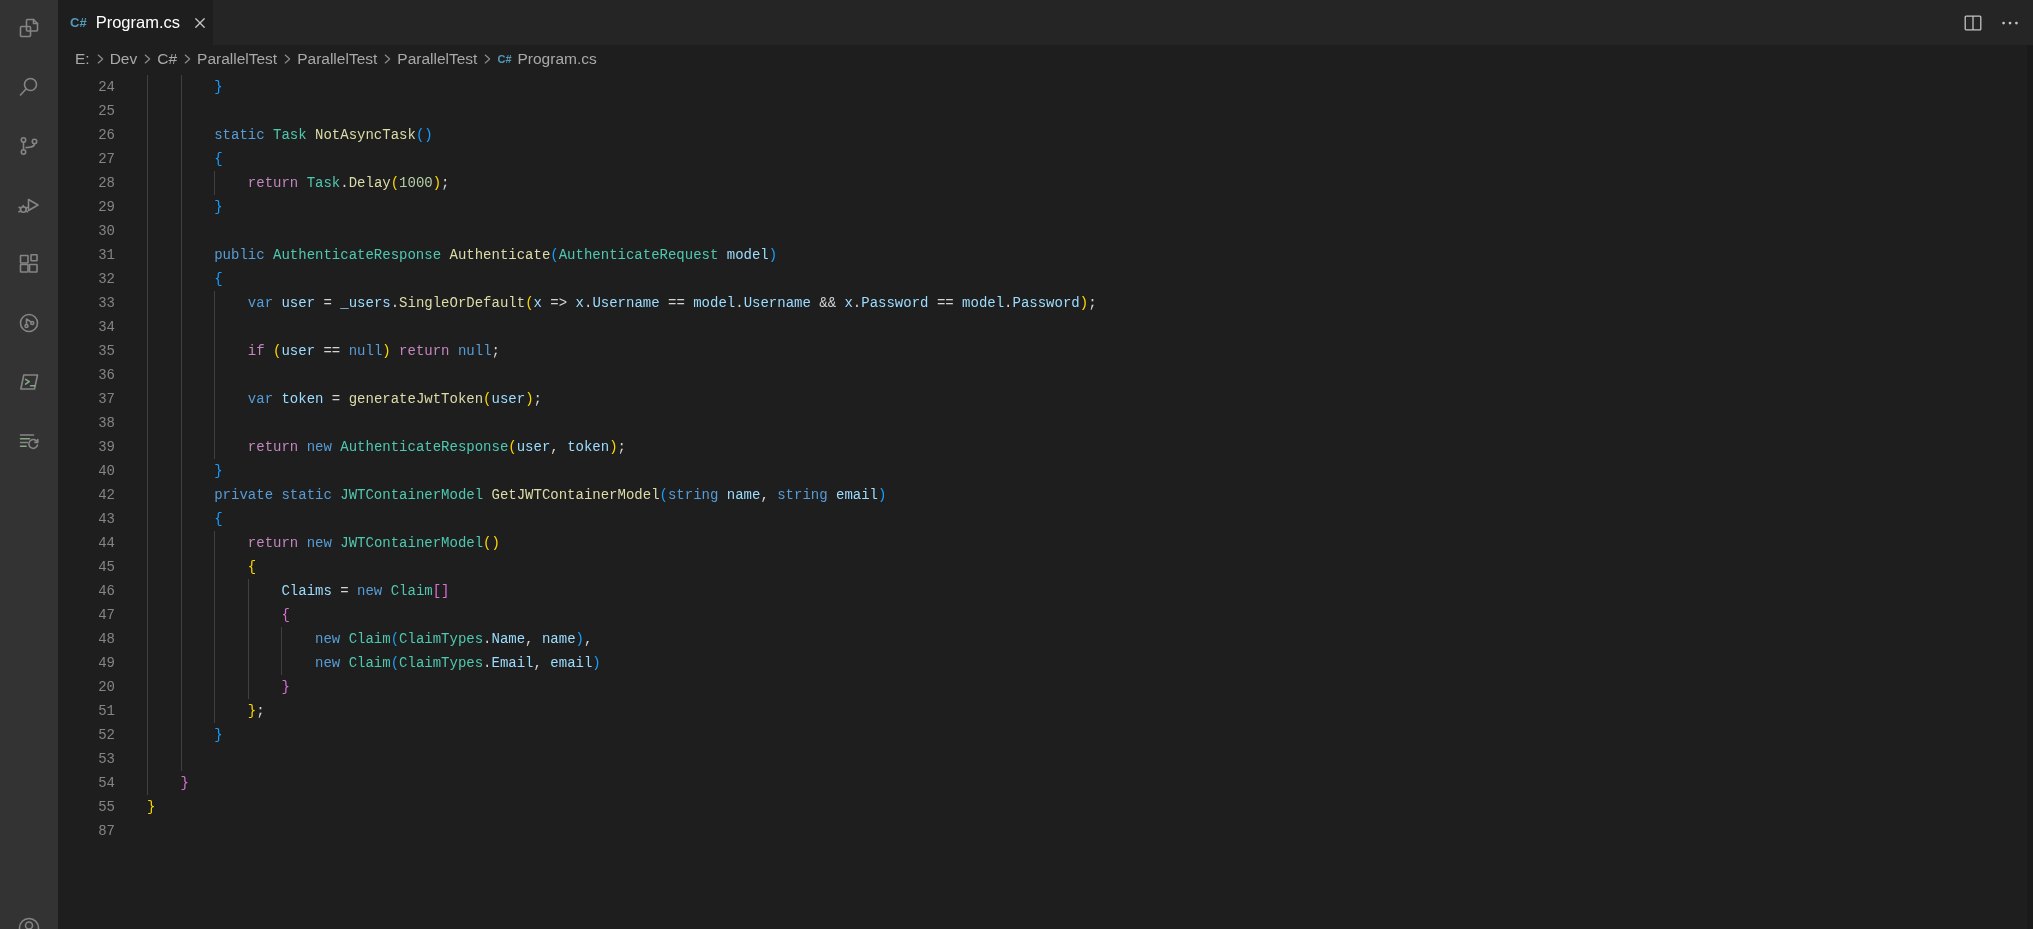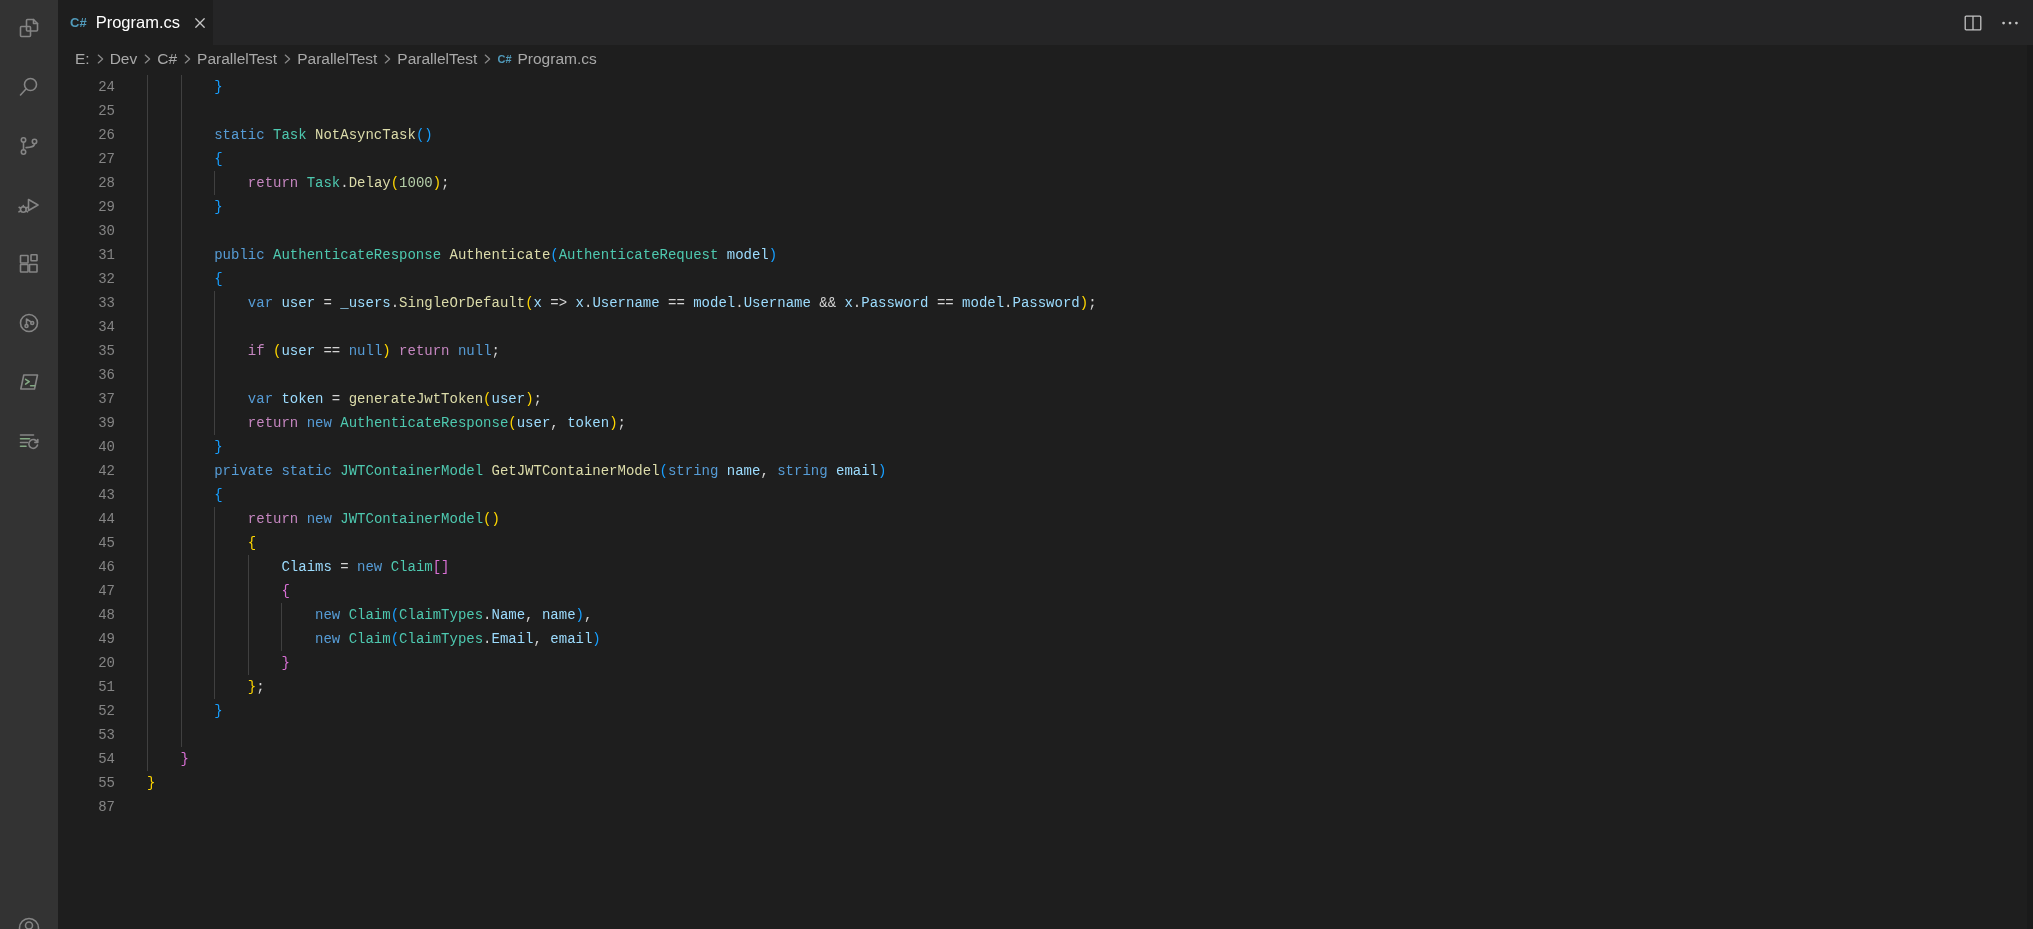--- a/index.html
+++ b/index.html
@@ -211,20 +211,21 @@
       <div class="code-line"><span class="ln">28</span><span class="lc"><span class="guide" style="left: 0ch;"></span><span class="guide" style="left: 4ch;"></span><span class="guide" style="left: 8ch;"></span><span class="c-pn">            </span><span class="c-ctrl">return</span><span class="c-pn"> </span><span class="c-type">Task</span><span class="c-pn">.</span><span class="c-fn">Delay</span><span class="c-b1">(</span><span class="c-num">1000</span><span class="c-b1">)</span><span class="c-pn">;</span></span></div>
       <div class="code-line"><span class="ln">29</span><span class="lc"><span class="guide" style="left: 0ch;"></span><span class="guide" style="left: 4ch;"></span><span class="c-b3">        }</span></span></div>
       <div class="code-line"><span class="ln">30</span><span class="lc"><span class="guide" style="left: 0ch;"></span><span class="guide" style="left: 4ch;"></span></span></div>
       <div class="code-line"><span class="ln">31</span><span class="lc"><span class="guide" style="left: 0ch;"></span><span class="guide" style="left: 4ch;"></span><span class="c-pn">        </span><span class="c-kw">public</span><span class="c-pn"> </span><span class="c-type">AuthenticateResponse</span><span class="c-pn"> </span><span class="c-fn">Authenticate</span><span class="c-b3">(</span><span class="c-type">AuthenticateRequest</span><span class="c-pn"> </span><span class="c-var">model</span><span class="c-b3">)</span></span></div>
       <div class="code-line"><span class="ln">32</span><span class="lc"><span class="guide" style="left: 0ch;"></span><span class="guide" style="left: 4ch;"></span><span class="c-b3">        {</span></span></div>
       <div class="code-line"><span class="ln">33</span><span class="lc"><span class="guide" style="left: 0ch;"></span><span class="guide" style="left: 4ch;"></span><span class="guide" style="left: 8ch;"></span><span class="c-pn">            </span><span class="c-kw">var</span><span class="c-pn"> </span><span class="c-var">user</span><span class="c-pn"> = </span><span class="c-var">_users</span><span class="c-pn">.</span><span class="c-fn">SingleOrDefault</span><span class="c-b1">(</span><span class="c-var">x</span><span class="c-pn"> =&gt; </span><span class="c-var">x</span><span class="c-pn">.</span><span class="c-var">Username</span><span class="c-pn"> == </span><span class="c-var">model</span><span class="c-pn">.</span><span class="c-var">Username</span><span class="c-pn"> &amp;&amp; </span><span class="c-var">x</span><span class="c-pn">.</span><span class="c-var">Password</span><span class="c-pn"> == </span><span class="c-var">model</span><span class="c-pn">.</span><span class="c-var">Password</span><span class="c-b1">)</span><span class="c-pn">;</span></span></div>
       <div class="code-line"><span class="ln">34</span><span class="lc"><span class="guide" style="left: 0ch;"></span><span class="guide" style="left: 4ch;"></span><span class="guide" style="left: 8ch;"></span></span></div>
       <div class="code-line"><span class="ln">35</span><span class="lc"><span class="guide" style="left: 0ch;"></span><span class="guide" style="left: 4ch;"></span><span class="guide" style="left: 8ch;"></span><span class="c-pn">            </span><span class="c-ctrl">if</span><span class="c-pn"> </span><span class="c-b1">(</span><span class="c-var">user</span><span class="c-pn"> == </span><span class="c-kw">null</span><span class="c-b1">)</span><span class="c-pn"> </span><span class="c-ctrl">return</span><span class="c-pn"> </span><span class="c-kw">null</span><span class="c-pn">;</span></span></div>
       <div class="code-line"><span class="ln">36</span><span class="lc"><span class="guide" style="left: 0ch;"></span><span class="guide" style="left: 4ch;"></span><span class="guide" style="left: 8ch;"></span></span></div>
       <div class="code-line"><span class="ln">37</span><span class="lc"><span class="guide" style="left: 0ch;"></span><span class="guide" style="left: 4ch;"></span><span class="guide" style="left: 8ch;"></span><span class="c-pn">            </span><span class="c-kw">var</span><span class="c-pn"> </span><span class="c-var">token</span><span class="c-pn"> = </span><span class="c-fn">generateJwtToken</span><span class="c-b1">(</span><span class="c-var">user</span><span class="c-b1">)</span><span class="c-pn">;</span></span></div>
+      <div class="code-line"><span class="ln">38</span><span class="lc"><span class="guide" style="left: 0ch;"></span><span class="guide" style="left: 4ch;"></span><span class="guide" style="left: 8ch;"></span></span></div>
       <div class="code-line"><span class="ln">39</span><span class="lc"><span class="guide" style="left: 0ch;"></span><span class="guide" style="left: 4ch;"></span><span class="guide" style="left: 8ch;"></span><span class="c-pn">            </span><span class="c-ctrl">return</span><span class="c-pn"> </span><span class="c-kw">new</span><span class="c-pn"> </span><span class="c-type">AuthenticateResponse</span><span class="c-b1">(</span><span class="c-var">user</span><span class="c-pn">, </span><span class="c-var">token</span><span class="c-b1">)</span><span class="c-pn">;</span></span></div>
       <div class="code-line"><span class="ln">40</span><span class="lc"><span class="guide" style="left: 0ch;"></span><span class="guide" style="left: 4ch;"></span><span class="c-b3">        }</span></span></div>
       <div class="code-line"><span class="ln">42</span><span class="lc"><span class="guide" style="left: 0ch;"></span><span class="guide" style="left: 4ch;"></span><span class="c-pn">        </span><span class="c-kw">private</span><span class="c-pn"> </span><span class="c-kw">static</span><span class="c-pn"> </span><span class="c-type">JWTContainerModel</span><span class="c-pn"> </span><span class="c-fn">GetJWTContainerModel</span><span class="c-b3">(</span><span class="c-kw">string</span><span class="c-pn"> </span><span class="c-var">name</span><span class="c-pn">, </span><span class="c-kw">string</span><span class="c-pn"> </span><span class="c-var">email</span><span class="c-b3">)</span></span></div>
       <div class="code-line"><span class="ln">43</span><span class="lc"><span class="guide" style="left: 0ch;"></span><span class="guide" style="left: 4ch;"></span><span class="c-b3">        {</span></span></div>
       <div class="code-line"><span class="ln">44</span><span class="lc"><span class="guide" style="left: 0ch;"></span><span class="guide" style="left: 4ch;"></span><span class="guide" style="left: 8ch;"></span><span class="c-pn">            </span><span class="c-ctrl">return</span><span class="c-pn"> </span><span class="c-kw">new</span><span class="c-pn"> </span><span class="c-type">JWTContainerModel</span><span class="c-b1">(</span><span class="c-b1">)</span></span></div>
       <div class="code-line"><span class="ln">45</span><span class="lc"><span class="guide" style="left: 0ch;"></span><span class="guide" style="left: 4ch;"></span><span class="guide" style="left: 8ch;"></span><span class="c-b1">            {</span></span></div>
       <div class="code-line"><span class="ln">46</span><span class="lc"><span class="guide" style="left: 0ch;"></span><span class="guide" style="left: 4ch;"></span><span class="guide" style="left: 8ch;"></span><span class="guide" style="left: 12ch;"></span><span class="c-pn">                </span><span class="c-var">Claims</span><span class="c-pn"> = </span><span class="c-kw">new</span><span class="c-pn"> </span><span class="c-type">Claim</span><span class="c-b2">[</span><span class="c-b2">]</span></span></div>
       <div class="code-line"><span class="ln">47</span><span class="lc"><span class="guide" style="left: 0ch;"></span><span class="guide" style="left: 4ch;"></span><span class="guide" style="left: 8ch;"></span><span class="guide" style="left: 12ch;"></span><span class="c-b2">                {</span></span></div>
       <div class="code-line"><span class="ln">48</span><span class="lc"><span class="guide" style="left: 0ch;"></span><span class="guide" style="left: 4ch;"></span><span class="guide" style="left: 8ch;"></span><span class="guide" style="left: 12ch;"></span><span class="guide" style="left: 16ch;"></span><span class="c-pn">                    </span><span class="c-kw">new</span><span class="c-pn"> </span><span class="c-type">Claim</span><span class="c-b3">(</span><span class="c-type">ClaimTypes</span><span class="c-pn">.</span><span class="c-var">Name</span><span class="c-pn">, </span><span class="c-var">name</span><span class="c-b3">)</span><span class="c-pn">,</span></span></div>
       <div class="code-line"><span class="ln">49</span><span class="lc"><span class="guide" style="left: 0ch;"></span><span class="guide" style="left: 4ch;"></span><span class="guide" style="left: 8ch;"></span><span class="guide" style="left: 12ch;"></span><span class="guide" style="left: 16ch;"></span><span class="c-pn">                    </span><span class="c-kw">new</span><span class="c-pn"> </span><span class="c-type">Claim</span><span class="c-b3">(</span><span class="c-type">ClaimTypes</span><span class="c-pn">.</span><span class="c-var">Email</span><span class="c-pn">, </span><span class="c-var">email</span><span class="c-b3">)</span></span></div>

